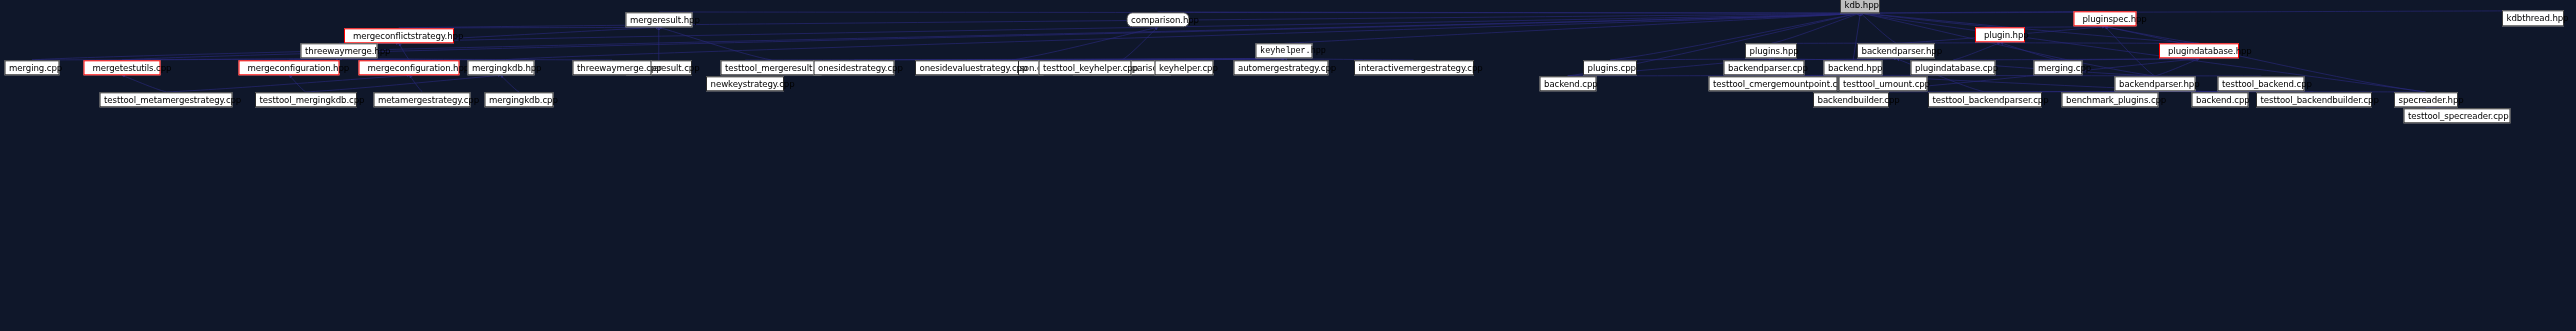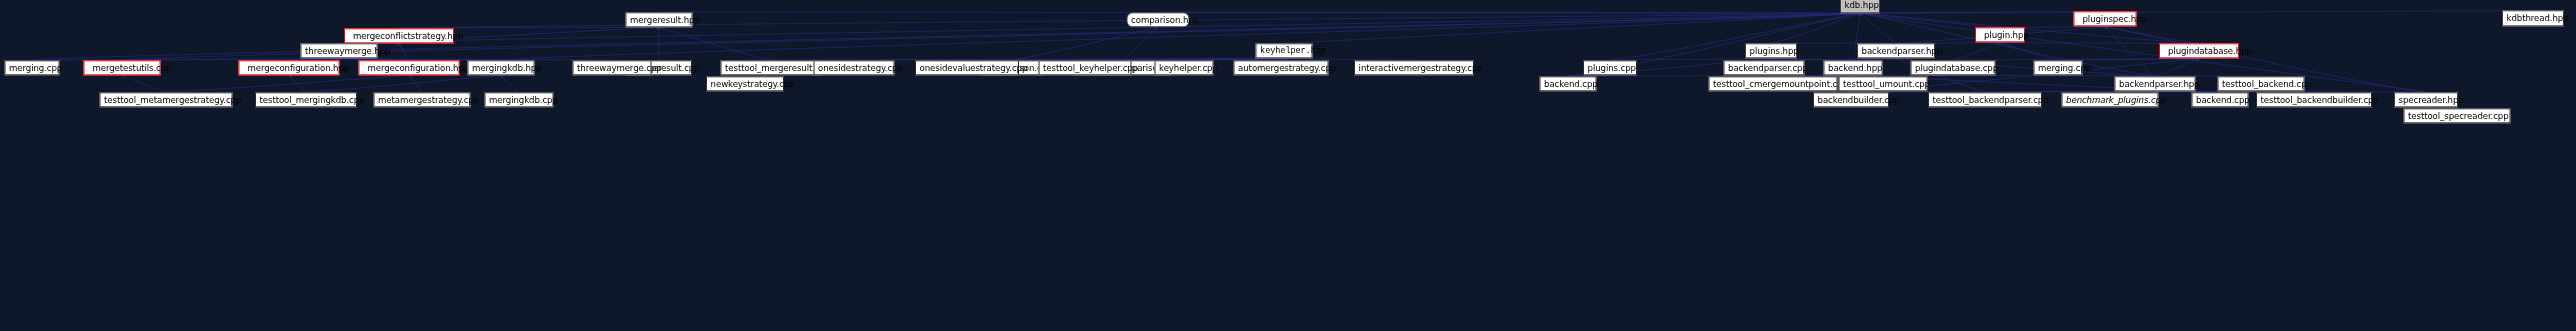--- a/index.html
+++ b/index.html
@@ -163,21 +163,21 @@
       <div class="node" style="left: 1953px; top: 68px; width: 85px;">plugindatabase.cpp</div>
       <div class="node" style="left: 2058px; top: 68px; width: 49px;">merging.cpp</div>
       <div class="node" style="left: 1610px; top: 68px; width: 54px;">plugins.cpp</div>
       <div class="node" style="left: 1568px; top: 84px; width: 57px;">backend.cpp</div>
       <div class="node" style="left: 1773px; top: 84px; width: 129px;">testtool_cmergemountpoint.cpp</div>
       <div class="node" style="left: 1883px; top: 84px; width: 89px;">testtool_umount.cpp</div>
       <div class="node hdr" style="left: 2155px; top: 84px; width: 81px;">backendparser.hpp</div>
       <div class="node" style="left: 2261px; top: 84px; width: 87px;">testtool_backend.cpp</div>
       <div class="node" style="left: 1851px; top: 100px; width: 76px;">backendbuilder.cpp</div>
       <div class="node" style="left: 1985px; top: 100px; width: 114px;">testtool_backendparser.cpp</div>
-      <div class="node" style="left: 2110px; top: 100px; width: 97px; font-style: italic;">benchmark_plugins.cpp</div>
+      <div class="node" style="left: 2110px; top: 100px; width: 97px;">benchmark_plugins.cpp</div>
       <div class="node" style="left: 2220px; top: 100px; width: 57px;">backend.cpp</div>
       <div class="node" style="left: 2314px; top: 100px; width: 116px;">testtool_backendbuilder.cpp</div>
       <div class="node hdr" style="left: 2426px; top: 100px; width: 64px;">specreader.hpp</div>
       <div class="node" style="left: 2457px; top: 116px; width: 107px;">testtool_specreader.cpp</div>
       <div class="node" style="left: 166px; top: 100px; width: 133px;">testtool_metamergestrategy.cpp</div>
       <div class="node" style="left: 306px; top: 100px; width: 102px;">testtool_mergingkdb.cpp</div>
       <div class="node" style="left: 422px; top: 100px; width: 97px;">metamergestrategy.cpp</div>
       <div class="node" style="left: 519px; top: 100px; width: 69px;">mergingkdb.cpp</div>
     </div>
 </div>

